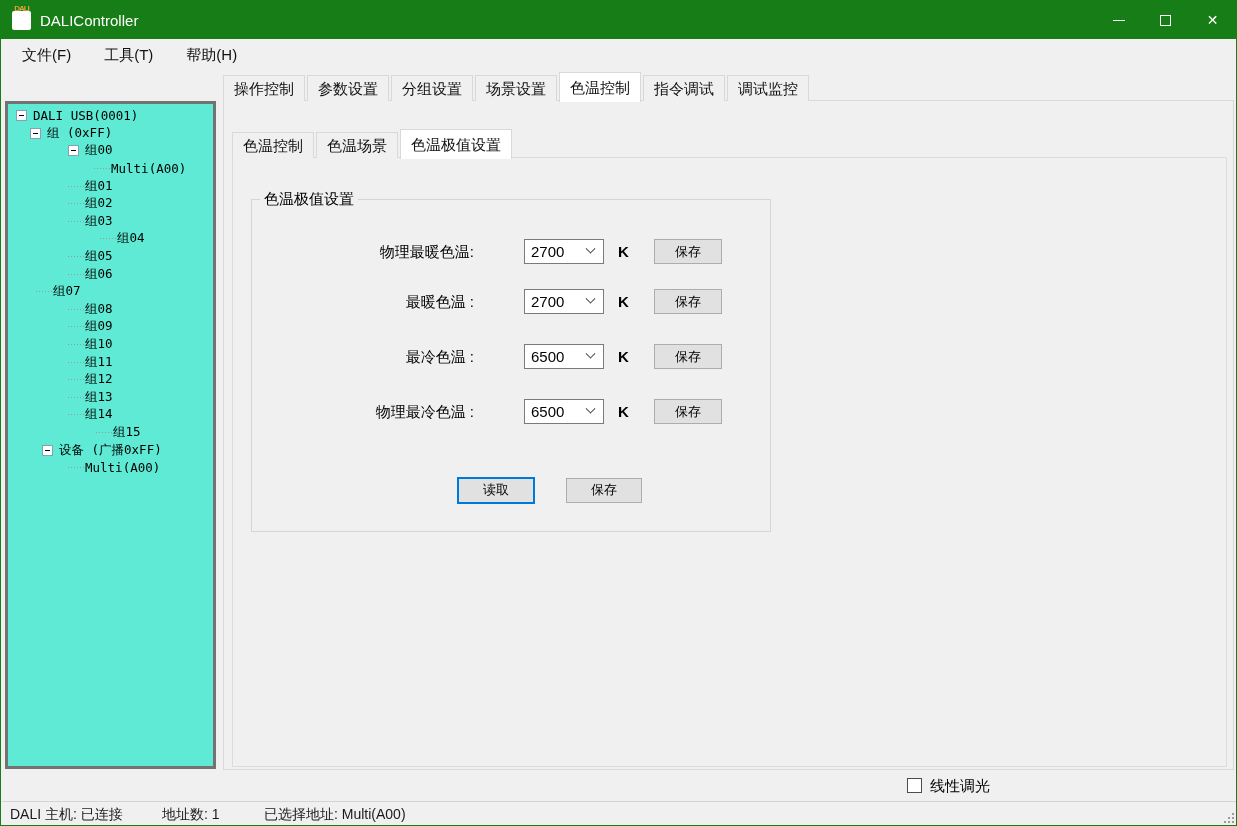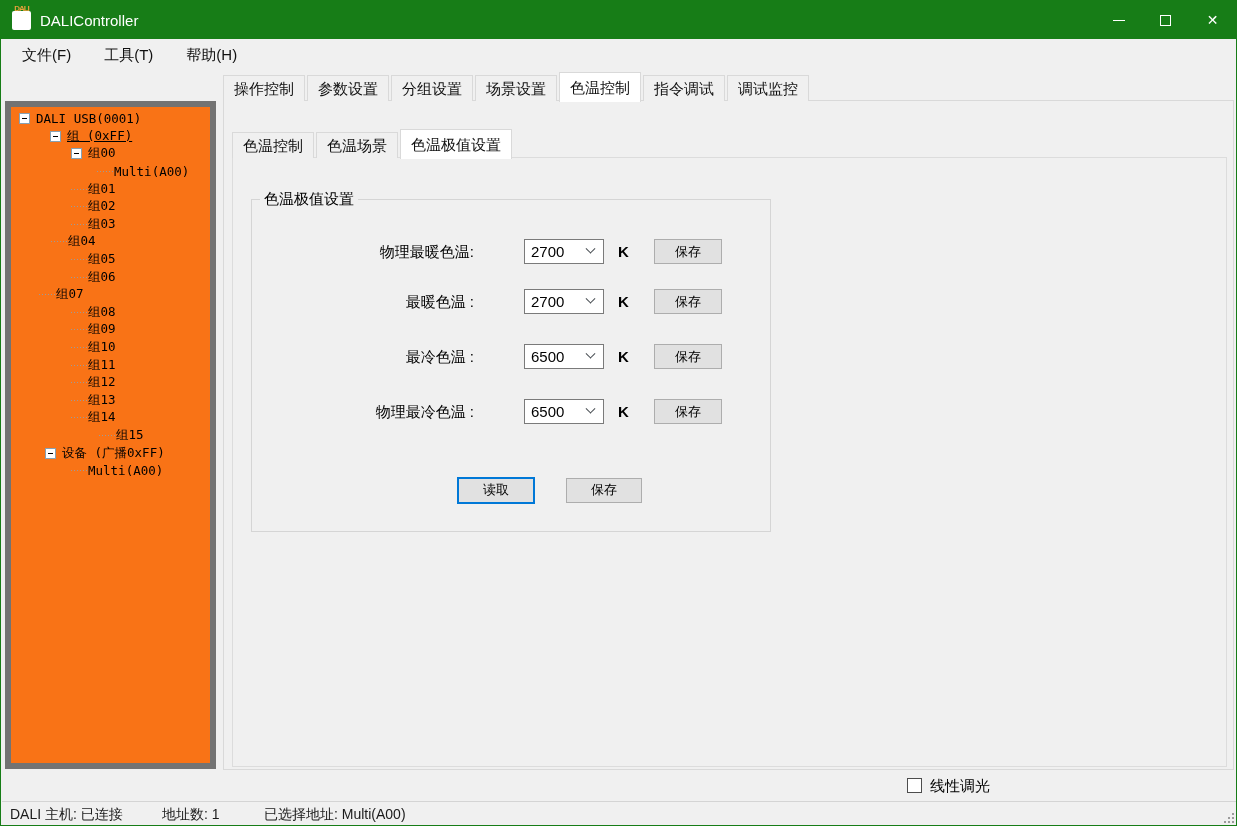--- a/index.html
+++ b/index.html
@@ -25,22 +25,22 @@
 
   
   .menubar { position:absolute; left:1px; top:38px; width:1235px; height:32px; background:#f0f0f0;
              display:flex; align-items:center; }
   .menu-item { font-size:15px; color:#111; padding:4px 13px; margin-left:7px; }
 
   
   .client { position:absolute; left:1px; top:70px; width:1235px; height:730px; background:#f0f0f0; }
 
   
-  .tree-panel { position:absolute; left:3px; top:30px; width:211px; height:668px; background:#f97316;
-                border:6px solid #737373; overflow:hidden; padding-top:3px; }
+  .tree-panel { position:absolute; left:3px; top:30px; width:211px; height:668px; background:#5eead4;
+                border:3px solid #737373; overflow:hidden; padding-top:3px; }
   .tree-row { height:17.6px; display:flex; align-items:center;
               font-family:"DejaVu Sans Mono", monospace; font-size:12.5px; color:#000; white-space:nowrap; }
   .expbox { width:11px; height:11px; border:1px solid #87a1b3; background:#fff; flex:0 0 11px;
             margin-right:6px; position:relative; }
   .expbox i { position:absolute; left:2px; top:4px; width:5px; height:1px; background:#000; }
   .leader { width:17px; height:11px; flex:0 0 17px;
             background:repeating-linear-gradient(to right,#9a9a9a 0 1px,transparent 1px 3px) left center/100% 1px no-repeat; }
 
   
   .main-tab-strip { position:absolute; left:221px; top:1px; height:29px; display:flex; align-items:flex-end; z-index:3; }
@@ -133,21 +133,21 @@
         <div class="tab">指令调试</div>
         <div class="tab">调试监控</div>
       </div>
     <div class="tree-panel">
         <div class="tree-row" style="padding-left: 8px;">
           <span class="expbox">
             <i></i>
           </span>
           <span>DALI USB(0001)</span>
         </div>
-        <div class="tree-row" style="padding-left: 39px; text-decoration: underline;">
+        <div class="tree-row" style="padding-left: 22px;">
           <span class="expbox">
             <i></i>
           </span>
           <span>组 (0xFF)</span>
         </div>
         <div class="tree-row" style="padding-left: 60px;">
           <span class="expbox">
             <i></i>
           </span>
           <span>组00</span>
@@ -161,21 +161,21 @@
           <span>组01</span>
         </div>
         <div class="tree-row" style="padding-left: 60px;">
           <span class="leader"></span>
           <span>组02</span>
         </div>
         <div class="tree-row" style="padding-left: 60px;">
           <span class="leader"></span>
           <span>组03</span>
         </div>
-        <div class="tree-row" style="padding-left: 40px;">
+        <div class="tree-row" style="padding-left: 92px;">
           <span class="leader"></span>
           <span>组04</span>
         </div>
         <div class="tree-row" style="padding-left: 60px;">
           <span class="leader"></span>
           <span>组05</span>
         </div>
         <div class="tree-row" style="padding-left: 60px;">
           <span class="leader"></span>
           <span>组06</span>

